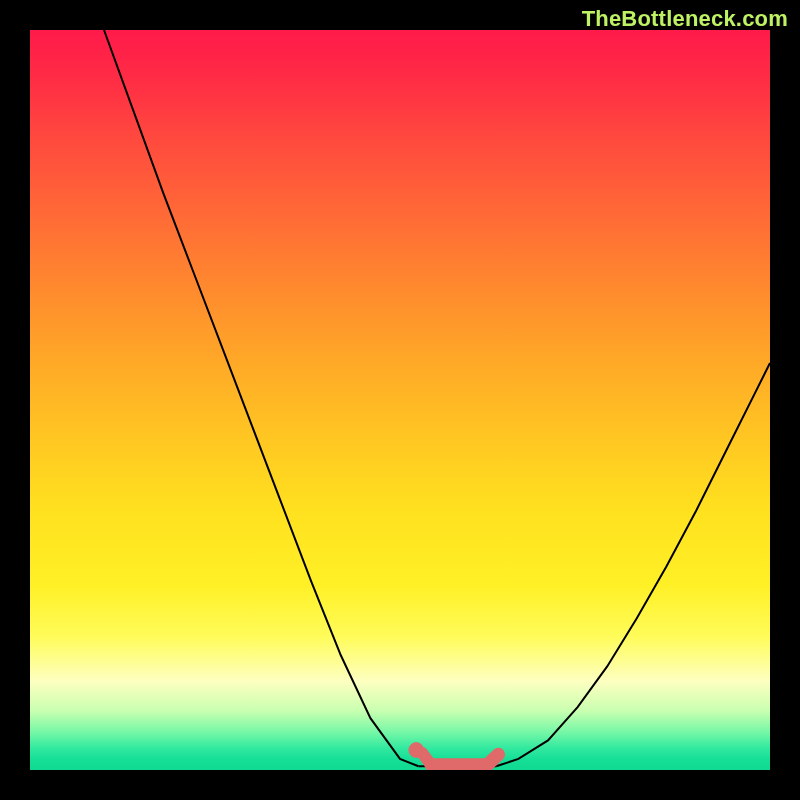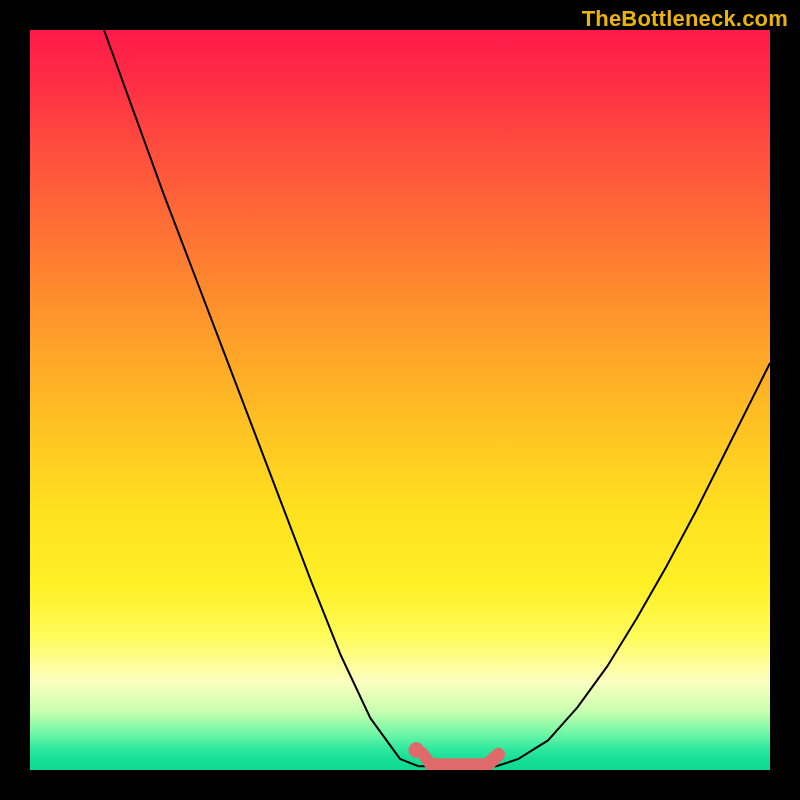--- a/index.html
+++ b/index.html
@@ -48,21 +48,21 @@
       #0fd992 100%
     );
   }
   .watermark {
     position: absolute;
     top: 6px;
     right: 12px;
     font-family: Arial, Helvetica, sans-serif;
     font-size: 22px;
     font-weight: 600;
-    color: #eab308;
+    color: #bef264;
     letter-spacing: 0.2px;
     user-select: none;
   }
   svg.curve {
     position: absolute;
     left: 0; top: 0;
     width: 740px;
     height: 740px;
   }
   .markers {

